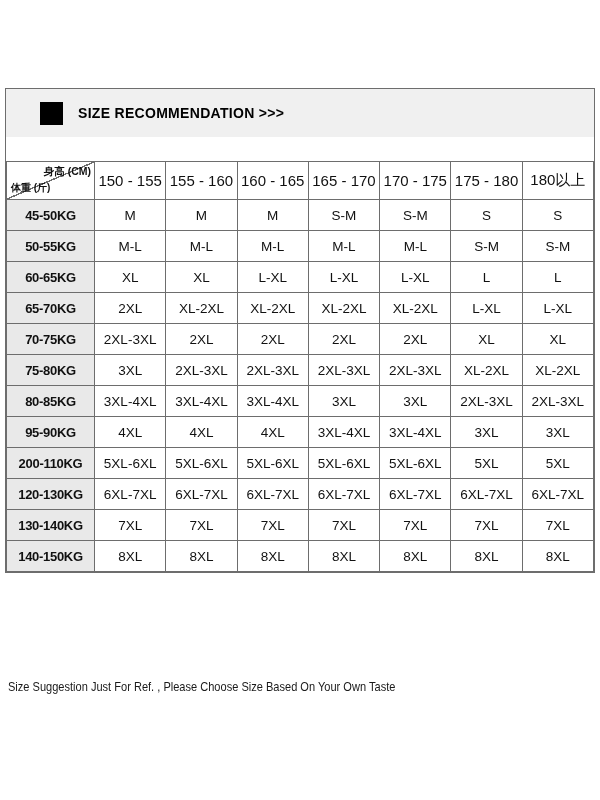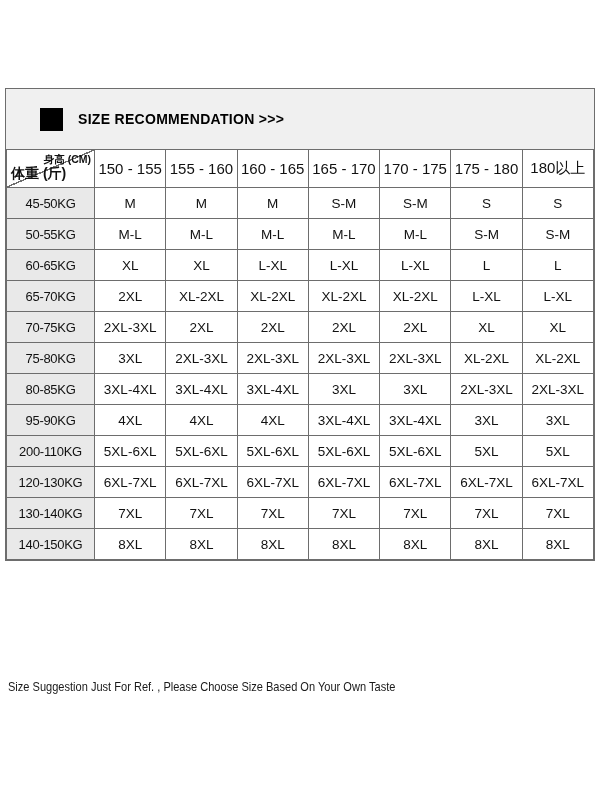--- a/index.html
+++ b/index.html
@@ -6,30 +6,30 @@
   body{
     width:600px;height:800px;background:#ffffff;position:relative;
     font-family:"Liberation Sans", sans-serif;color:#111;
     overflow:hidden;
   }
   .panel{
     position:absolute;left:5px;top:88px;width:588px;
     border:1px solid #6d6d6d;background:#fff;
   }
   .titlebar{
-    height:60px;background:#f0f0f0;display:flex;align-items:center;
+    height:48px;background:#f0f0f0;display:flex;align-items:center;
   }
   .sq{
     width:23px;height:23px;background:#000;margin-left:34px;flex:0 0 auto;
   }
   .title{
     margin-left:15px;font-size:14px;font-weight:bold;letter-spacing:0.3px;color:#000;
   }
   table.size-table{
-    border-collapse:collapse;width:100%;table-layout:fixed;
+    border-collapse:collapse;width:100%;table-layout:fixed;margin-top:24px;
   }
   table.size-table th,table.size-table td{
     border:1px solid #6d6d6d;text-align:center;vertical-align:middle;
     padding:0;overflow:hidden;
   }
   table.size-table thead th{
     height:37px;font-size:15px;font-weight:normal;background:#ffffff;color:#111;
   }
   th.corner{
     width:87px;background:#ececec;position:relative;
@@ -39,24 +39,24 @@
     background:linear-gradient(to bottom right,
       transparent calc(50% - 0.7px),
       #6d6d6d calc(50% - 0.7px),
       #6d6d6d calc(50% + 0.7px),
       transparent calc(50% + 0.7px));
   }
   .c-top{
     position:absolute;top:3px;right:3px;font-size:10.5px;font-weight:bold;z-index:1;
   }
   .c-bot{
-    position:absolute;bottom:4px;left:4px;font-size:14px;font-weight:bold;z-index:1;
+    position:absolute;bottom:4px;left:4px;font-size:10px;font-weight:bold;z-index:1;
   }
   table.size-table tbody th{
-    background:#e9e9e9;font-size:13px;font-weight:normal;height:30px;
+    background:#e9e9e9;font-size:13px;font-weight:bold;height:30px;
     letter-spacing:-0.3px;
   }
   table.size-table tbody td{
     background:#ffffff;font-size:13.5px;height:30px;
   }
   .footer{
     position:absolute;left:8px;top:679px;font-size:13px;color:#1a1a1a;
     transform:scaleX(0.85);transform-origin:0 0;white-space:nowrap;
   }
 </style>

